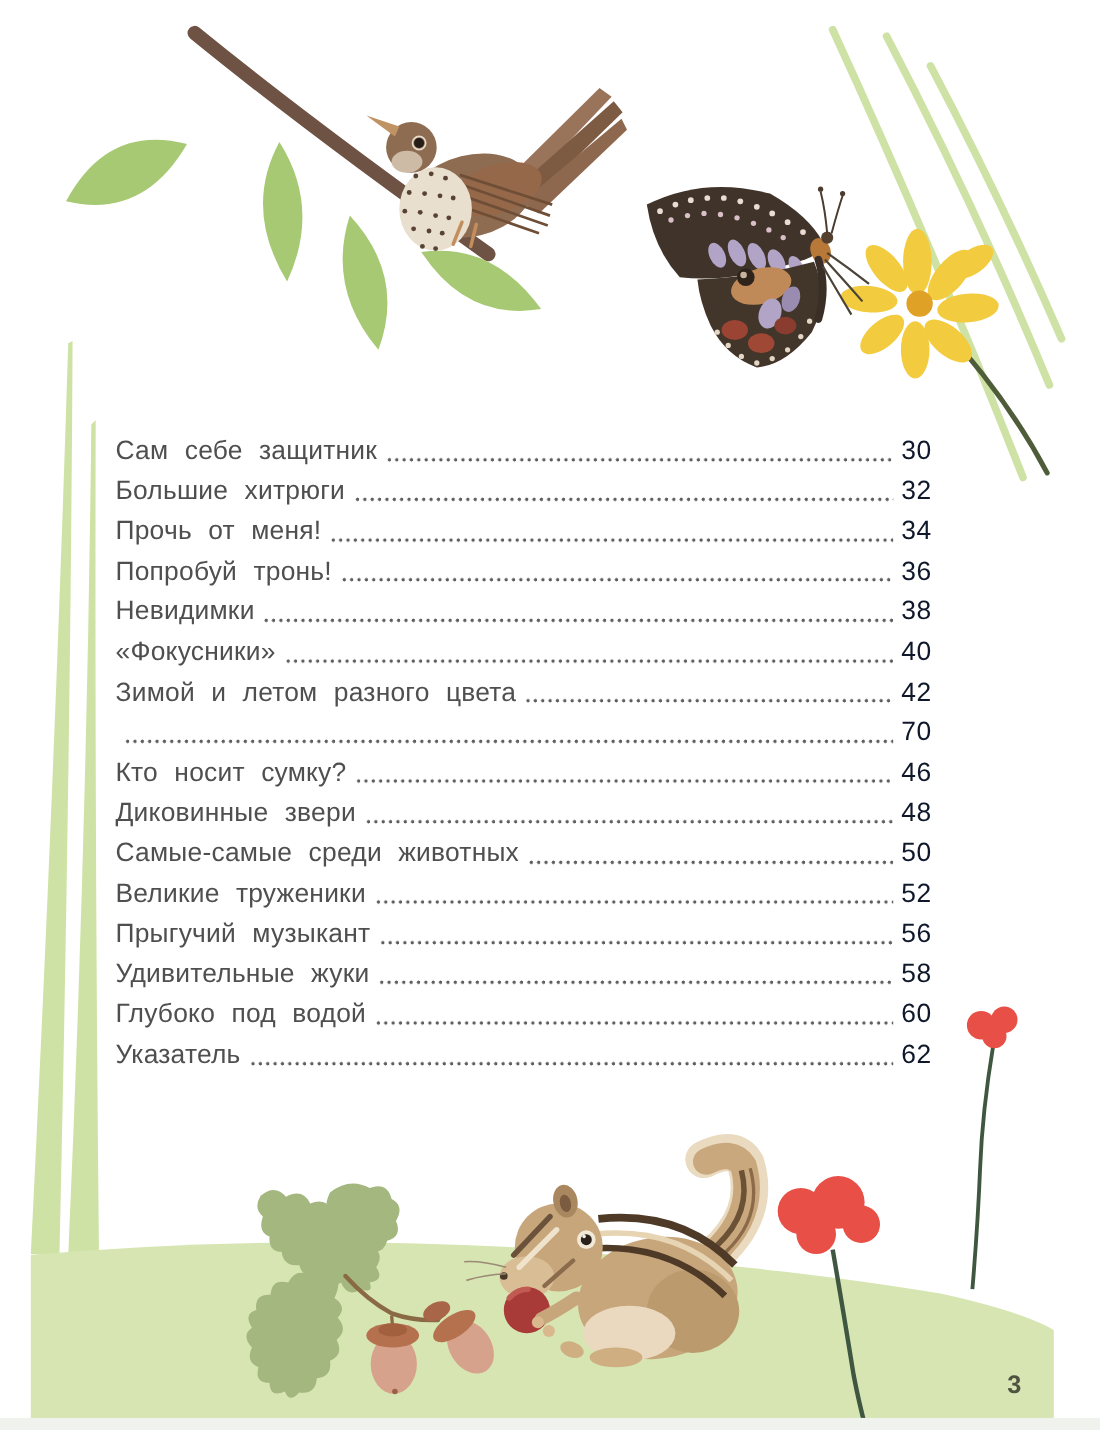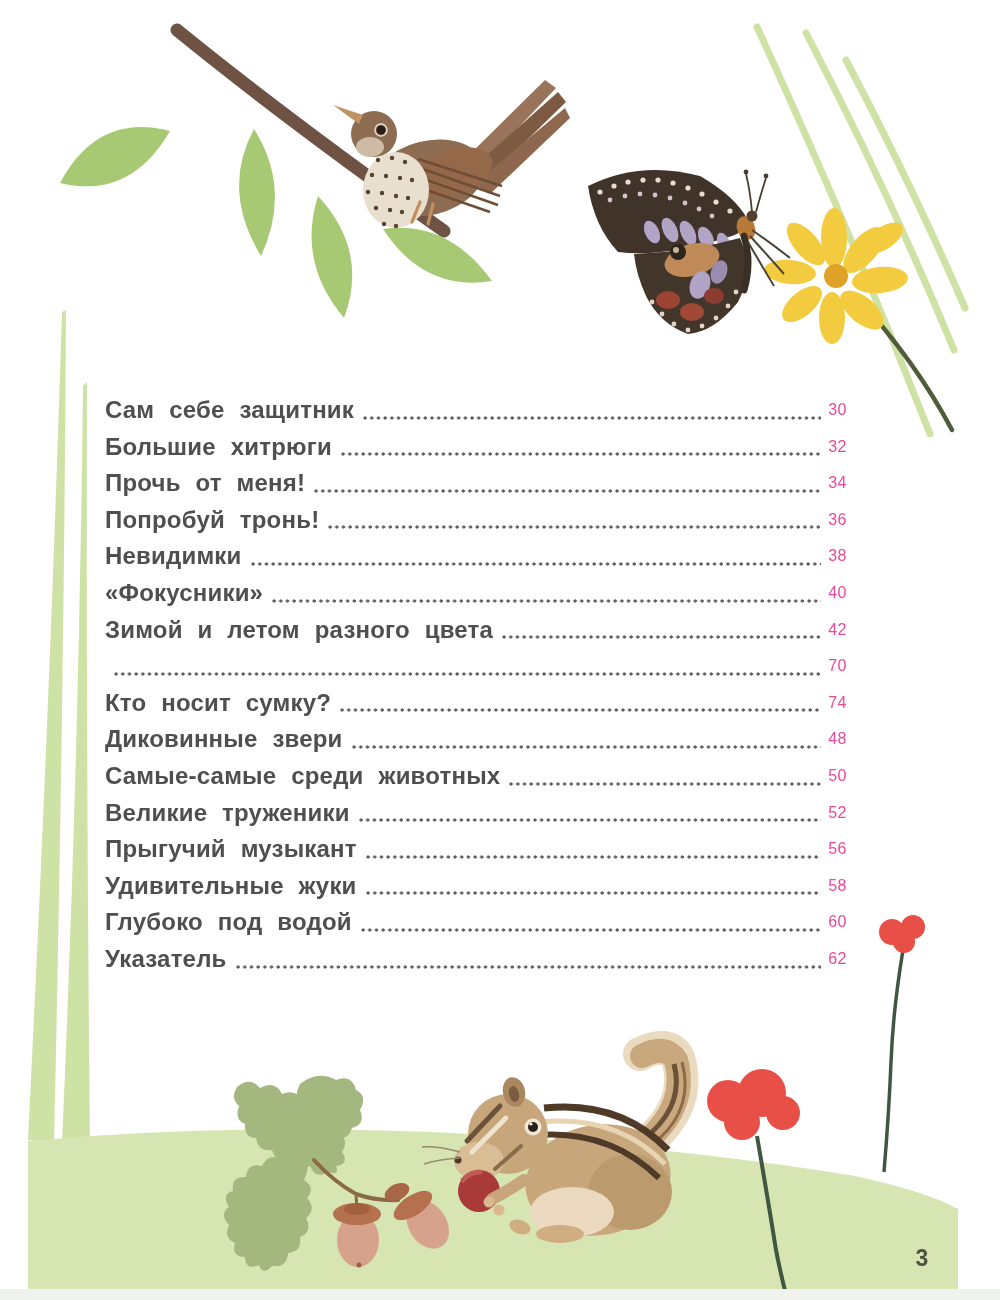--- a/index.html
+++ b/index.html
@@ -9,29 +9,29 @@
   }
   #art{position:absolute;left:0;top:0;width:1000px;height:1300px;z-index:0;}
   .toc{
     position:absolute;left:105px;top:392px;width:742px;z-index:2;
   }
   .toc-row{
     display:flex;align-items:flex-end;height:36.6px;white-space:nowrap;
   }
   .toc-title{
     font-size:24px;line-height:36.6px;color:#4f4f4f;
-    word-spacing:8px;letter-spacing:0.2px;flex:0 0 auto;font-weight:bold;
+    word-spacing:8px;letter-spacing:0.2px;flex:0 0 auto;
   }
   .toc-leader{
     flex:1 1 auto;height:4px;margin:0 7px 9px 9px;
     background-image:radial-gradient(circle at 2px 2px,#5e5e5e 1.4px,transparent 1.8px);
     background-size:6.7px 4px;background-repeat:repeat-x;background-position:left bottom;
   }
   .toc-page{
-    font-size:16px;line-height:36.6px;color:#ec4899;flex:0 0 auto;
+    font-size:24px;line-height:36.6px;color:#0f172a;flex:0 0 auto;
     letter-spacing:0.5px;
   }
   .page-num{
     position:absolute;left:902px;top:1245px;width:40px;z-index:2;
     font-size:23px;font-weight:bold;color:#4e5340;text-align:center;
   }
 </style>
 </head>
 <body>
 
@@ -278,21 +278,21 @@
       <span class="toc-leader"></span>
       <span class="toc-page">42</span>
     </div>
     <div class="toc-row">
       <span class="toc-leader"></span>
       <span class="toc-page">70</span>
     </div>
     <div class="toc-row">
       <span class="toc-title">Кто носит сумку?</span>
       <span class="toc-leader"></span>
-      <span class="toc-page">74</span>
+      <span class="toc-page">46</span>
     </div>
     <div class="toc-row">
       <span class="toc-title">Диковинные звери</span>
       <span class="toc-leader"></span>
       <span class="toc-page">48</span>
     </div>
     <div class="toc-row">
       <span class="toc-title">Самые-самые среди животных</span>
       <span class="toc-leader"></span>
       <span class="toc-page">50</span>

